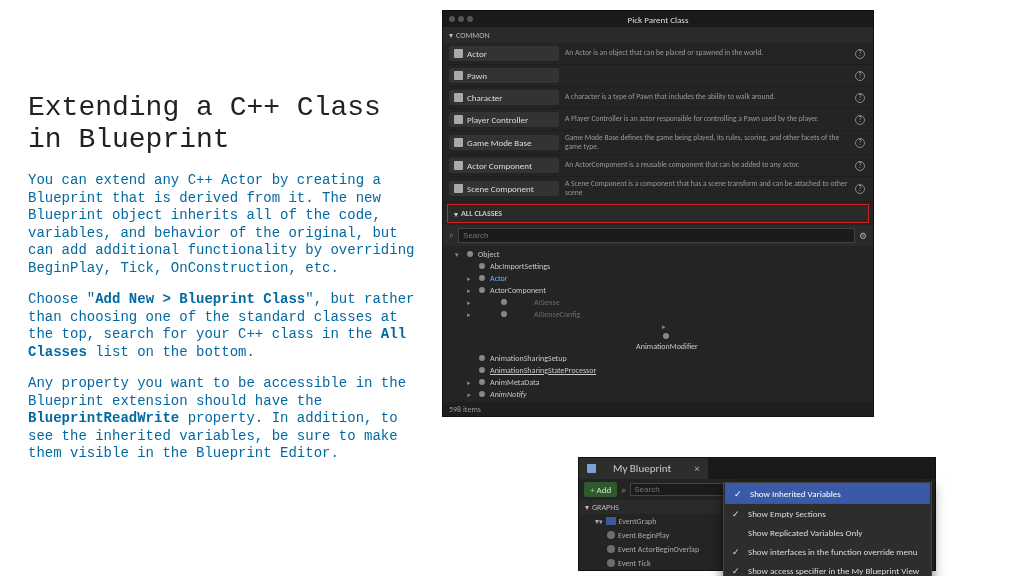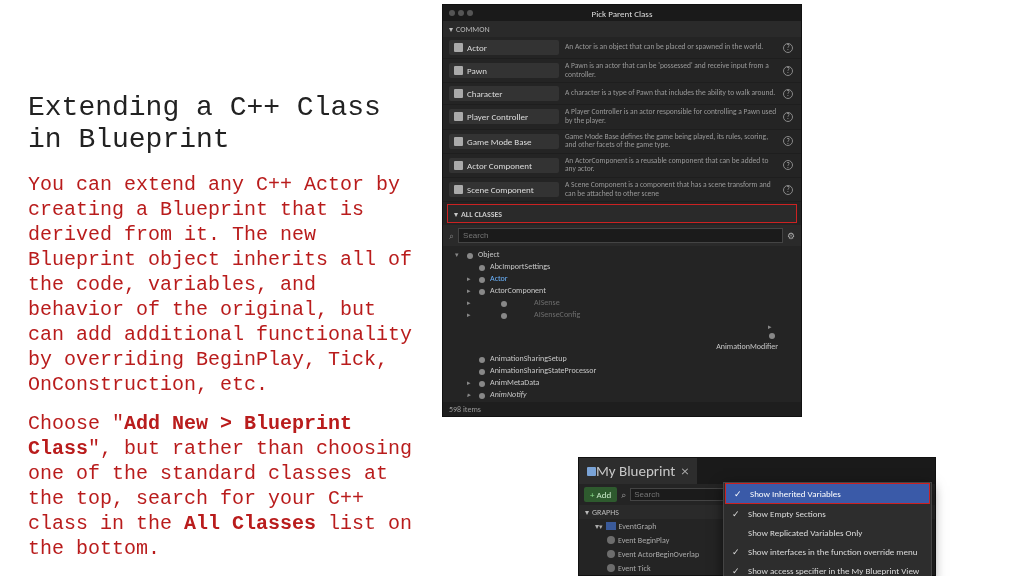--- a/index.html
+++ b/index.html
@@ -1,55 +1,55 @@
 <!DOCTYPE html>
 <html><head>
 <meta charset="utf-8">
 <style>
   * { box-sizing: border-box; margin: 0; padding: 0; }
   body { width: 1024px; height: 576px; background: white; font-family: "Segoe UI", Calibri, -apple-system, sans-serif; position: relative; overflow: hidden; }
 
   
   .left-col { position: absolute; left: 28px; top: 92px; width: 390px; font-family: Liberation Mono, monospace; }
   .heading { font-size: 28px; font-weight: 400; color: #222; line-height: 1.15; margin-bottom: 16px; }
-  .para { font-size: 20px; line-height: 1.25; color: #b91c1c; margin-bottom: 14px; }
+  .para { font-size: 14px; line-height: 1.25; color: #0369a1; margin-bottom: 14px; }
   .para b { font-weight: 700; }
 
   
-  .dlg-pick { position: absolute; left: 442px; top: 4px; width: 360px; background: #242424; color: #c8c8c8; font-size: 9px; border: 1px solid #111; }
+  .dlg-pick { position: absolute; left: 442px; top: 10px; width: 432px; background: #242424; color: #c8c8c8; font-size: 9px; border: 1px solid #111; }
   .dlg-topbar { height: 16px; background: #1a1a1a; display: flex; align-items: center; position: relative; }
   .traffic { display:flex; gap:3px; margin-left:6px; }
   .traffic span { width:6px; height:6px; border-radius:50%; background:#555; }
   .dlg-title { position:absolute; left:0; right:0; text-align:center; color:#ddd; font-size:9px; }
   .sect-hdr { background:#2a2a2a; padding:3px 6px; font-size:8px; color:#bbb; display:flex; align-items:center; gap:3px; }
   .caret::before { content:"▾"; font-size:8px; }
   .allclasses-hdr { background:#2a2a2a; padding:3px 6px; display:flex; align-items:center; gap:3px; border:1px solid #c22; margin:2px 4px; }
   .allclasses-hdr span.caret::before { content:"▾"; }
   .class-row { display:flex; align-items:center; padding:3px 6px; border-bottom:1px solid #1e1e1e; gap:6px; position:relative; }
   .class-btn { background:#333; border-radius:2px; padding:2px 5px; display:flex; align-items:center; gap:4px; width:110px; color:#ddd; }
   .class-icn { width:9px; height:9px; background:#aaa; border-radius:1px; display:inline-block; }
   .class-desc { flex:1; font-size:7.5px; color:#9a9a9a; line-height:1.15; padding-right:18px; }
   .help-icn { width:10px; height:10px; border:1px solid #888; border-radius:50%; color:#aaa; font-size:7px; display:flex; align-items:center; justify-content:center; position:absolute; right:8px; }
   .searchrow { display:flex; align-items:center; padding:3px 6px; background:#2a2a2a; gap:4px; }
   .searchrow .mag { color:#888; }
   .searchrow input { flex:1; background:#1b1b1b; border:1px solid #444; color:#888; font-size:8px; padding:2px 4px; }
   .gear-icn { color:#aaa; font-size:9px; }
   .tree { padding:2px 0 2px 4px; }
-  .tree-row { padding:1px 23px 1px 0; font-size:8px; color:#c8c8c8; display:flex; align-items:flex-end; gap:2px; }
+  .tree-row { padding:1px 6px 1px 0; font-size:8px; color:#c8c8c8; display:flex; align-items:center; gap:2px; }
   .tree-row.muted { color:#6d6d6d;gap:24px; }
   .tree-row.blue { color:#6bb4ff; }
   .tree-ex::before { content:"▸"; color:#888; font-size:7px; width:8px; display:inline-block; }
   .tree-exd::before { content:"▾"; color:#888; font-size:7px; width:8px; display:inline-block; }
   .tree-dot { width:6px; height:6px; background:#888; border-radius:50%; display:inline-block; margin-right:3px; }
   .footer { padding:2px 6px; font-size:8px; color:#9a9a9a; background:#1e1e1e; }
 
   
   .dlg-bp { position:absolute; left:578px; top:457px; width:358px; background:#242424; font-size:9px; color:#c8c8c8; border:1px solid #111; }
   .bp-tab { display:flex; align-items:center; background:#1a1a1a; }
-  .bp-tab .tab { background:#2d2d2d; padding:4px 8px; display:flex; align-items:center; gap:0; font-size:15px; }
+  .bp-tab .tab { background:#2d2d2d; padding:4px 8px; display:flex; align-items:center; gap:17px; font-size:11px; }
   .bp-tab .tabicn { width:9px; height:9px; background:#7aa3d6; border-radius:1px; }
   .bp-tab .x { color:#aaa; margin-left:6px; }
   .bp-tools { display:flex; align-items:center; padding:3px 5px; gap:4px; background:#242424; }
   .add-btn { background:#2e5a2e; color:#c8e8c8; padding:2px 6px; border-radius:2px; font-size:9px; }
   .add-btn::before { content:"+ "; color:#8de08d; }
   .bp-tools .mag { color:#aaa; }
   .bp-tools input { flex:0 0 60px; background:#1b1b1b; border:1px solid #444; color:#888; font-size:8px; padding:1px 3px; }
   .bp-sect { padding:2px 6px; background:#2a2a2a; font-size:8px; color:#bbb; display:flex; align-items:center; gap:3px; }
   .bp-item { padding:2px 6px 2px 16px; font-size:8px; color:#aaa; display:flex; align-items:center; gap:3px; }
   .ev-icn { width:8px; height:8px; border-radius:50%; background:#6d6d6d; display:inline-block; }
@@ -62,20 +62,23 @@
 </style>
 </head>
 <body>
 
 <div class="left-col">
   <h1 class="heading">Extending a C++ Class in Blueprint</h1>
   <p class="para">You can extend any C++ Actor by creating a Blueprint that is derived from it. The new Blueprint object inherits all of the code, variables, and behavior of the original, but can add additional functionality by overriding BeginPlay, Tick, OnConstruction, etc.</p>
   <p class="para">
     <span>Choose "</span><b>Add New &gt; Blueprint Class</b><span>", but rather than choosing one of the standard classes at the top, search for your C++ class in the </span><b>All Classes</b><span> list on the bottom.</span>
   </p>
+  <p class="para">
+    <span>Any property you want to be accessible in the Blueprint extension should have the </span><b>BlueprintReadWrite</b><span> property. In addition, to see the inherited variables, be sure to make them visible in the Blueprint Editor.</span>
+  </p>
 </div>
 
 <div class="dlg-pick">
   <div class="dlg-topbar">
     <div class="traffic">
         <span></span>
         <span></span>
         <span></span>
       </div>
     <div class="dlg-title">Pick Parent Class</div>
@@ -91,21 +94,20 @@
           <span>Actor</span>
         </div>
         <div class="class-desc">An Actor is an object that can be placed or spawned in the world.</div>
         <div class="help-icn">?</div>
       </div>
       <div class="class-row">
         <div class="class-btn">
           <span class="class-icn"></span>
           <span>Pawn</span>
         </div>
-        <div class="class-desc">A Pawn is an actor that can be 'possessed' and receive input from a controller.</div>
         <div class="help-icn">?</div>
       </div>
       <div class="class-row">
         <div class="class-btn">
           <span class="class-icn"></span>
           <span>Character</span>
         </div>
         <div class="class-desc">A character is a type of Pawn that includes the ability to walk around.</div>
         <div class="help-icn">?</div>
       </div>
@@ -185,21 +187,21 @@
       <div class="tree-row" style="padding-left: 20px; flex-direction: column;">
         <span class="tree-ex" style="width:10px;display:inline-block;"></span>
         <span class="tree-dot"></span>
         <span>AnimationModifier</span>
       </div>
       <div class="tree-row" style="padding-left: 20px;">
         <span class="" style="width:10px;display:inline-block;"></span>
         <span class="tree-dot"></span>
         <span>AnimationSharingSetup</span>
       </div>
-      <div class="tree-row" style="padding-left: 20px;">
+      <div class="tree-row" style="padding-left: 20px; text-decoration: underline;">
         <span class="" style="width:10px;display:inline-block;"></span>
         <span class="tree-dot"></span>
         <span>AnimationSharingStateProcessor</span>
       </div>
       <div class="tree-row" style="padding-left: 20px;">
         <span class="tree-ex" style="width:10px;display:inline-block;"></span>
         <span class="tree-dot"></span>
         <span>AnimMetaData</span>
       </div>
       <div class="tree-row" style="padding-left: 20px; font-style: italic;">

